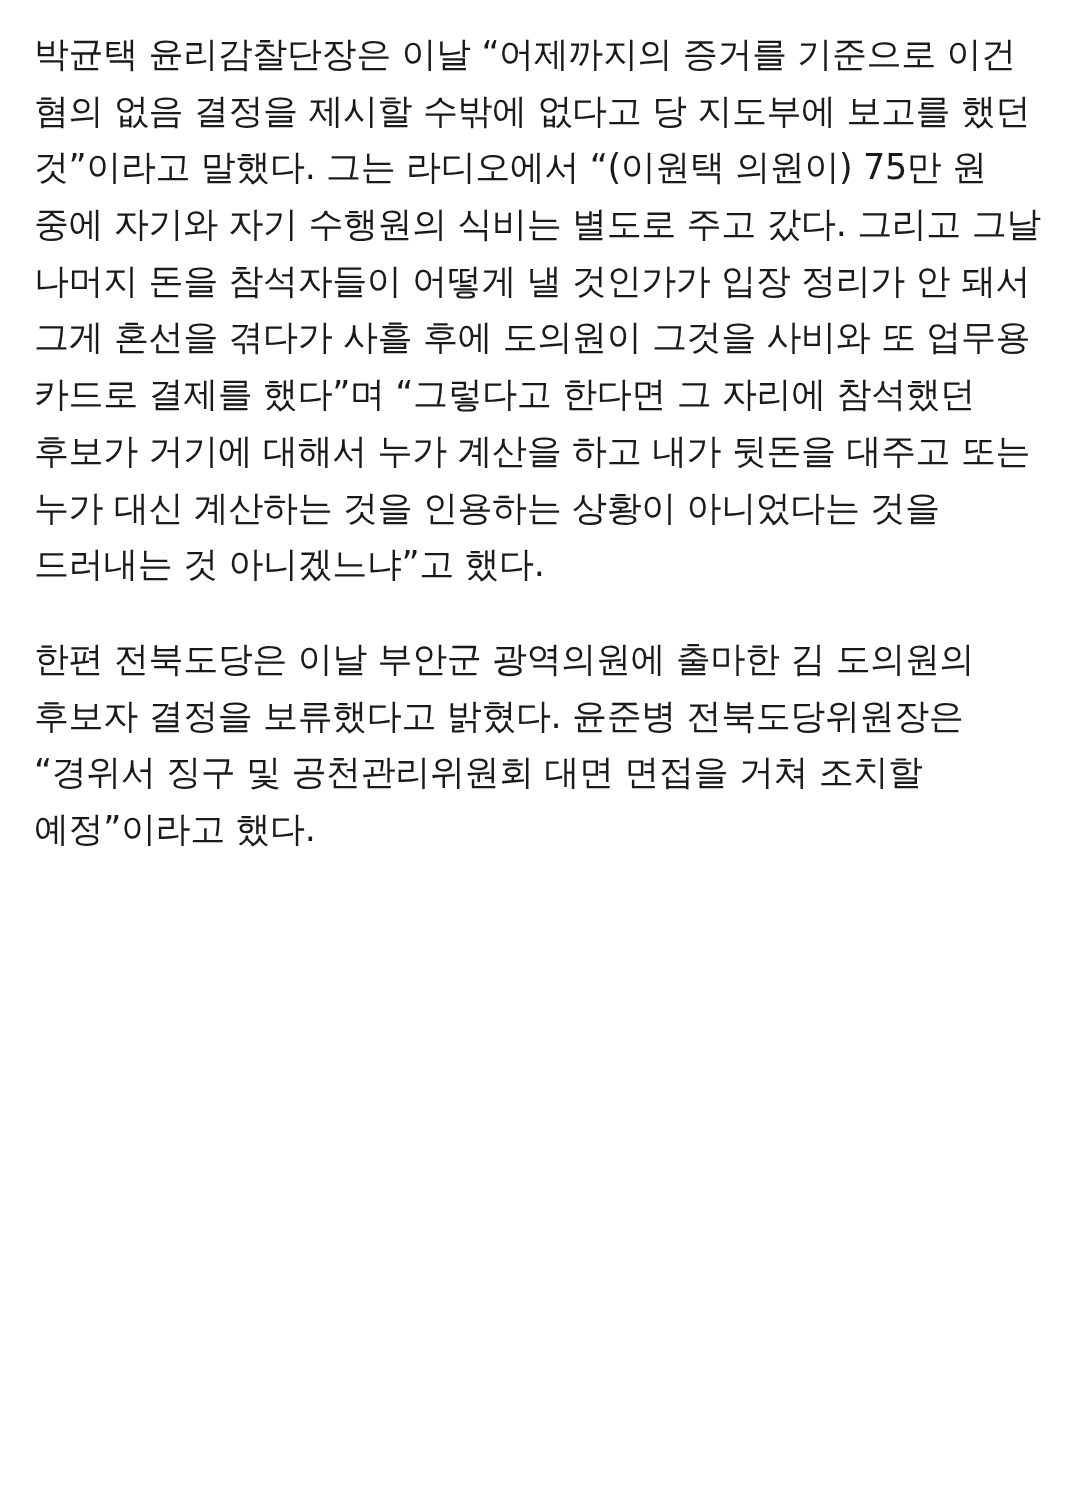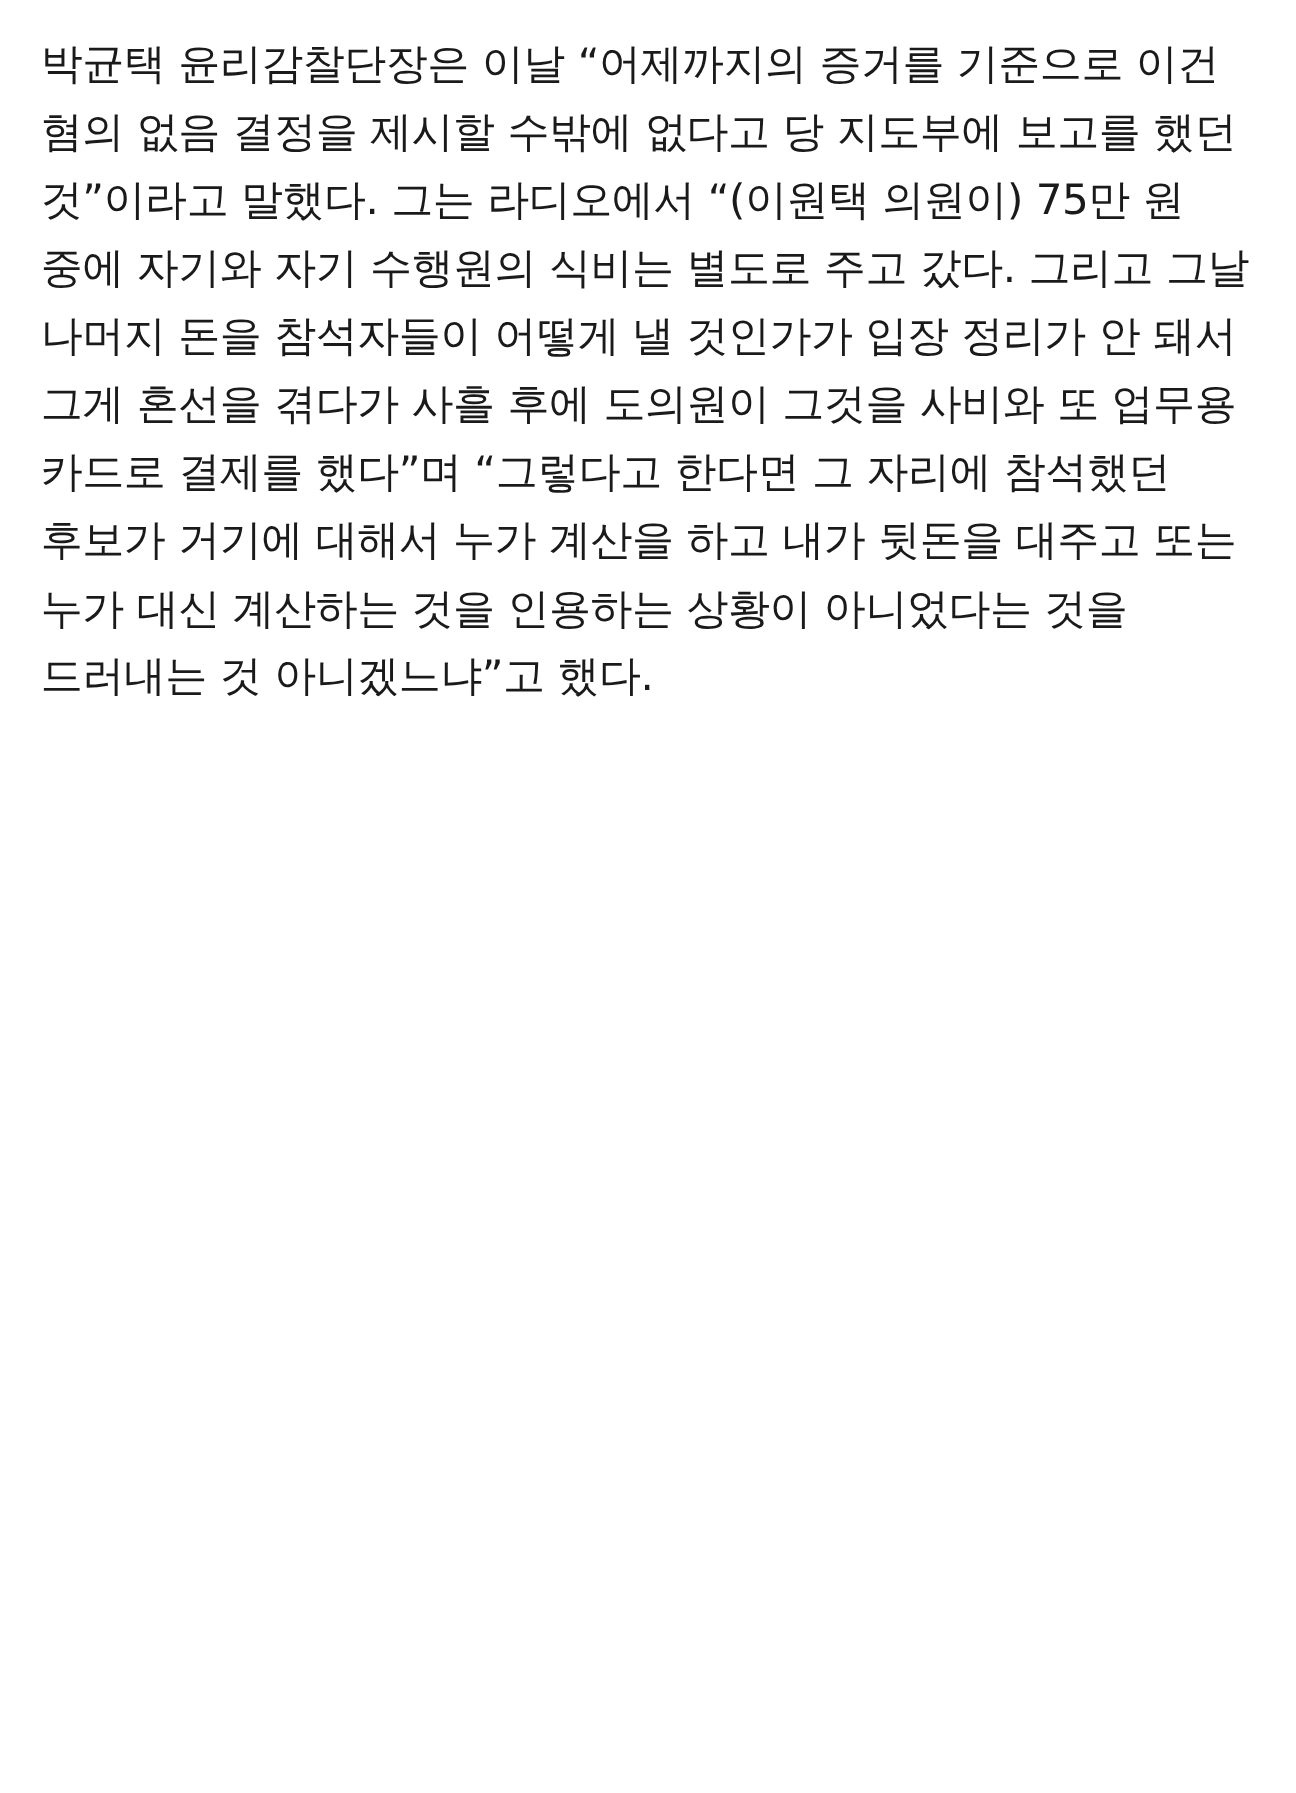--- a/index.html
+++ b/index.html
@@ -30,13 +30,14 @@
   }
   .para:last-child {
     margin-bottom: 0;
   }
 </style>
 </head>
 <body>
 
 <div class="article">
   <p class="para">박균택 윤리감찰단장은 이날 “어제까지의 증거를 기준으로 이건 혐의 없음 결정을 제시할 수밖에 없다고 당 지도부에 보고를 했던 것”이라고 말했다. 그는 라디오에서 “(이원택 의원이) 75만 원 중에 자기와 자기 수행원의 식비는 별도로 주고 갔다. 그리고 그날 나머지 돈을 참석자들이 어떻게 낼 것인가가 입장 정리가 안 돼서 그게 혼선을 겪다가 사흘 후에 도의원이 그것을 사비와 또 업무용 카드로 결제를 했다”며 “그렇다고 한다면 그 자리에 참석했던 후보가 거기에 대해서 누가 계산을 하고 내가 뒷돈을 대주고 또는 누가 대신 계산하는 것을 인용하는 상황이 아니었다는 것을 드러내는 것 아니겠느냐”고 했다.</p>
+  <p class="para">한편 전북도당은 이날 부안군 광역의원에 출마한 김 도의원의 후보자 결정을 보류했다고 밝혔다. 윤준병 전북도당위원장은 “경위서 징구 및 공천관리위원회 대면 면접을 거쳐 조치할 예정”이라고 했다.</p>
 </div>
 
 </body></html>

